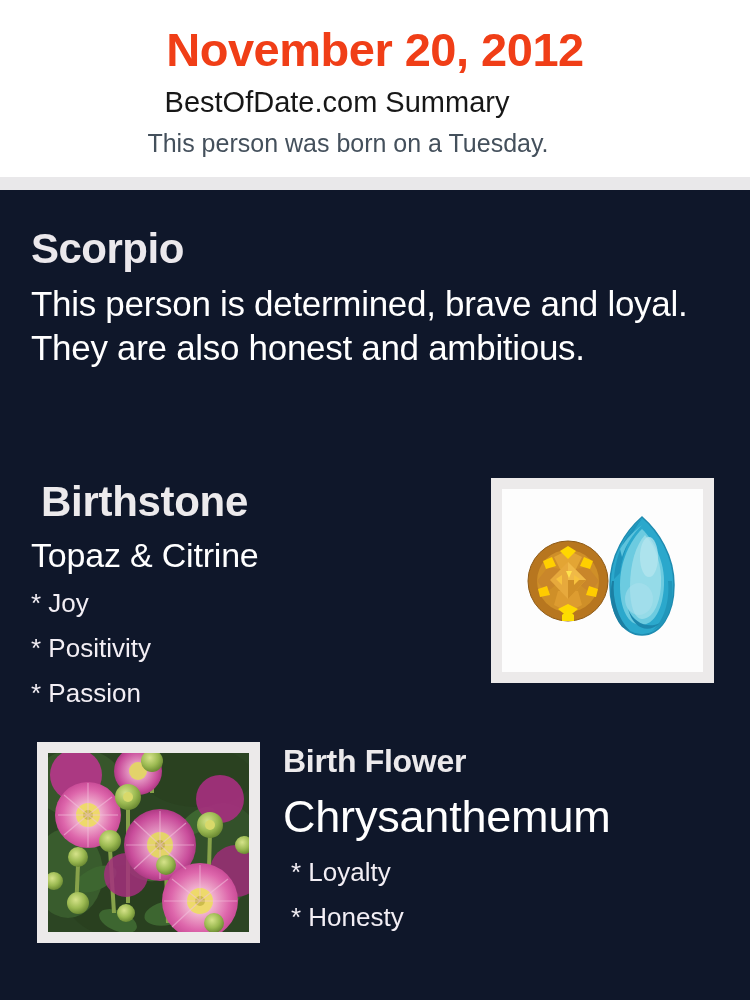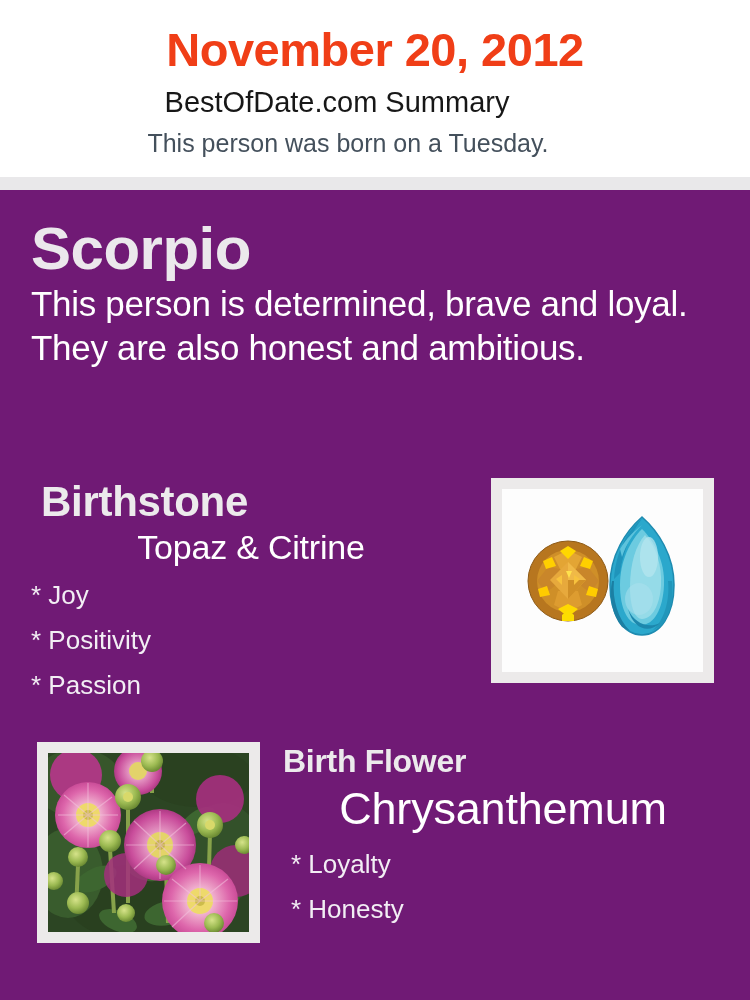--- a/index.html
+++ b/index.html
@@ -12,21 +12,21 @@
     height: 1000px;
     overflow: hidden;
     font-family: "DejaVu Sans", "Liberation Sans", sans-serif;
     background: #ffffff;
   }
 
   #page {
     position: relative;
     width: 750px;
     height: 1000px;
-    background: #701a75;
+    background: #0f172a;
     overflow: hidden;
   }
 
   
   .header {
     position: absolute;
     left: 0;
     top: 0;
     width: 750px;
     height: 177px;
@@ -81,21 +81,21 @@
 
   
   .zodiac {
     position: absolute;
     left: 31px;
     top: 222px;
     width: 690px;
   }
   .zodiac-title {
     font-family: "Liberation Sans", "DejaVu Sans", sans-serif;
-    font-size: 60px;
+    font-size: 42px;
     font-weight: bold;
     color: #ebe8ec;
     line-height: 54px;
     letter-spacing: -0.5px;
   }
   .zodiac-desc {
     margin-top: 6px;
     font-family: "Liberation Sans", "DejaVu Sans", sans-serif;
     font-size: 35px;
     font-weight: normal;
@@ -117,28 +117,27 @@
     font-size: 42px;
     font-weight: bold;
     color: #eceaec;
     line-height: 48px;
     letter-spacing: -0.3px;
   }
   .birthstone-text .section-heading {
     padding-left: 10px;
   }
   .section-sub {
-    margin-top: 1px;
+    margin-top: 9px;
     font-family: "Liberation Sans", "DejaVu Sans", sans-serif;
     font-size: 34px;
     font-weight: normal;
     color: #ffffff;
     line-height: 40px;
     letter-spacing: -0.2px;
-    text-align: center;
   }
   .trait-list {
     list-style: none;
     margin: 6px 0 0 0;
     padding: 0;
   }
   .trait-item {
     font-family: "Liberation Sans", "DejaVu Sans", sans-serif;
     font-size: 26px;
     font-weight: normal;

